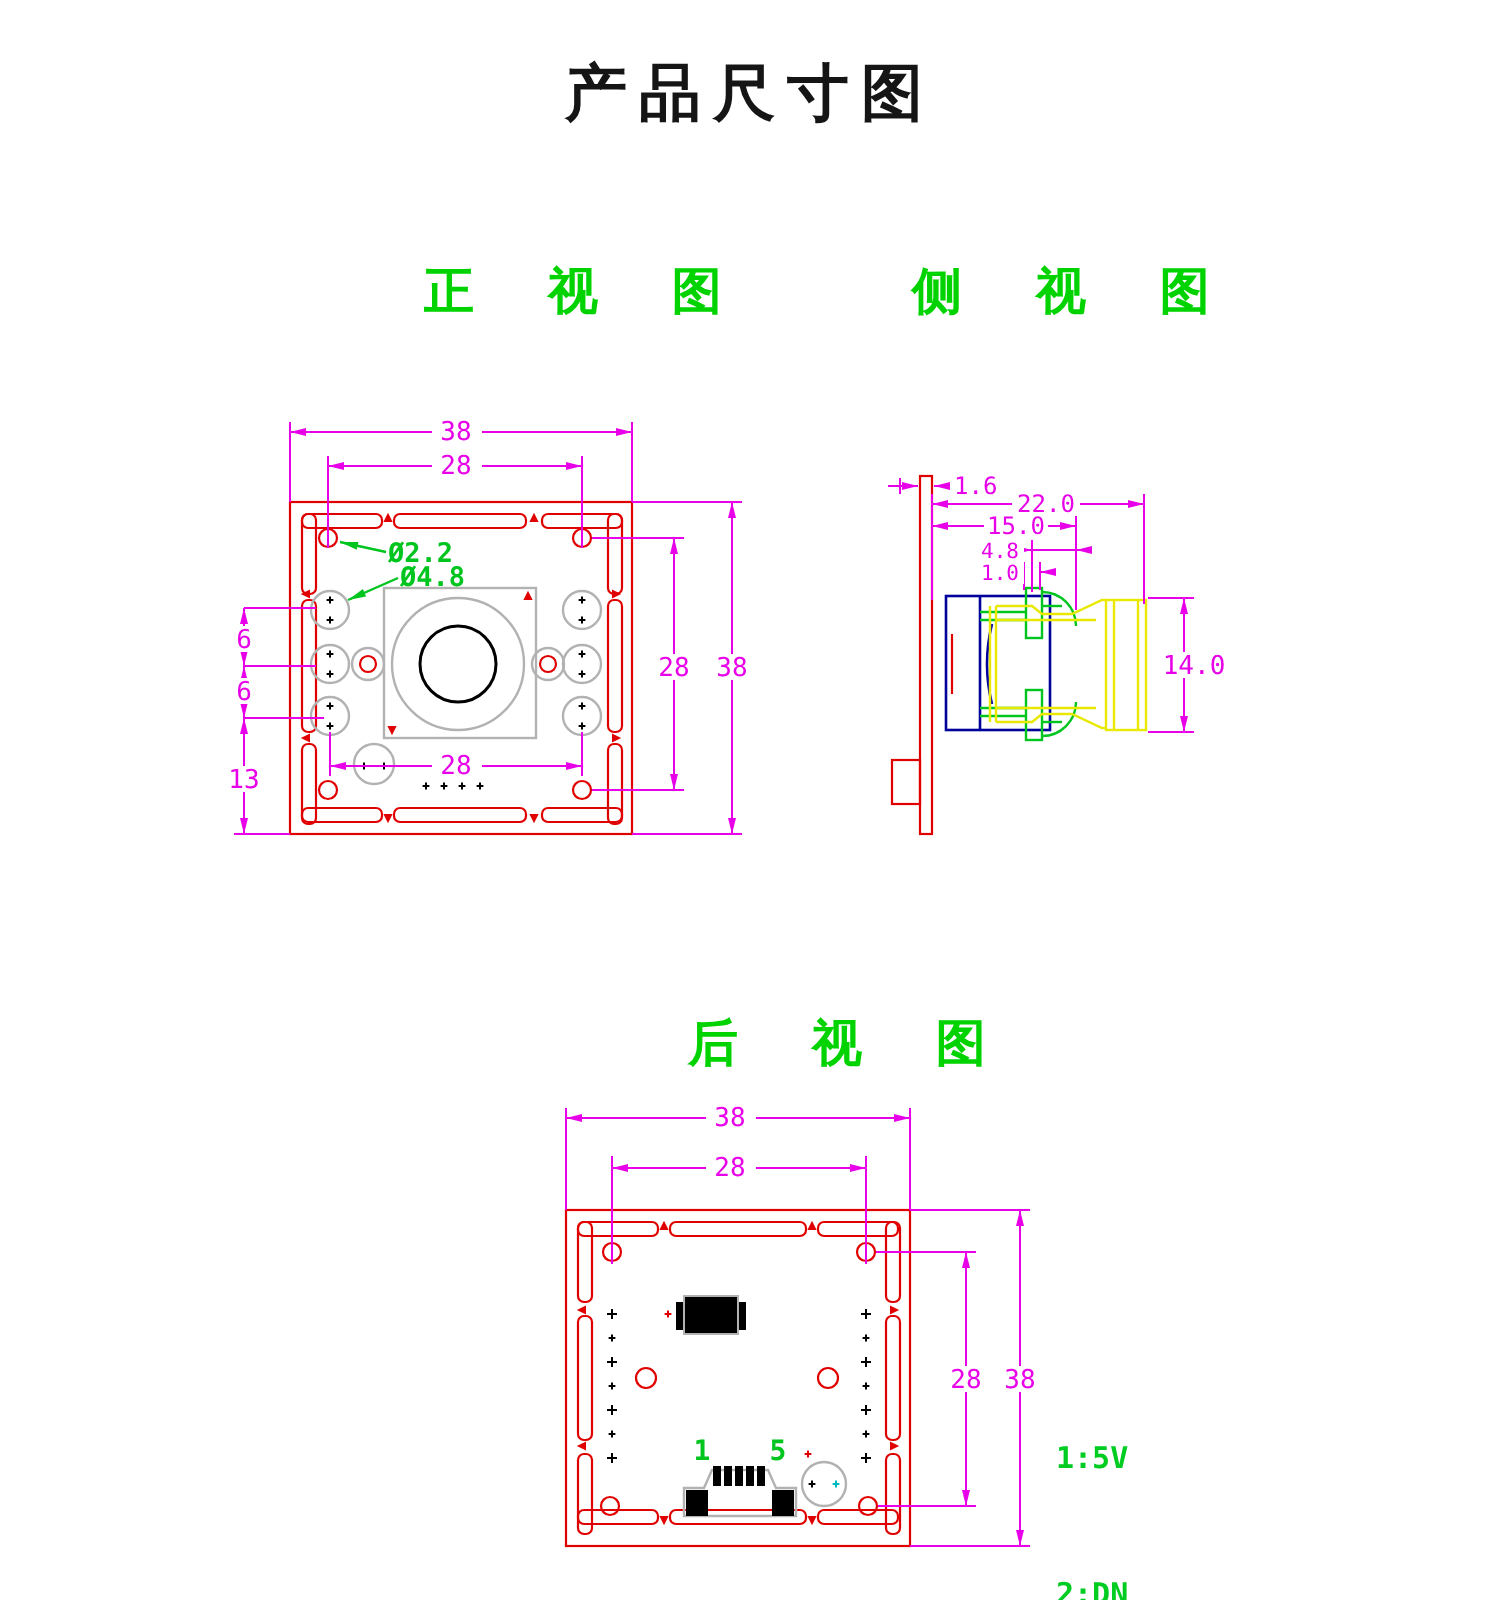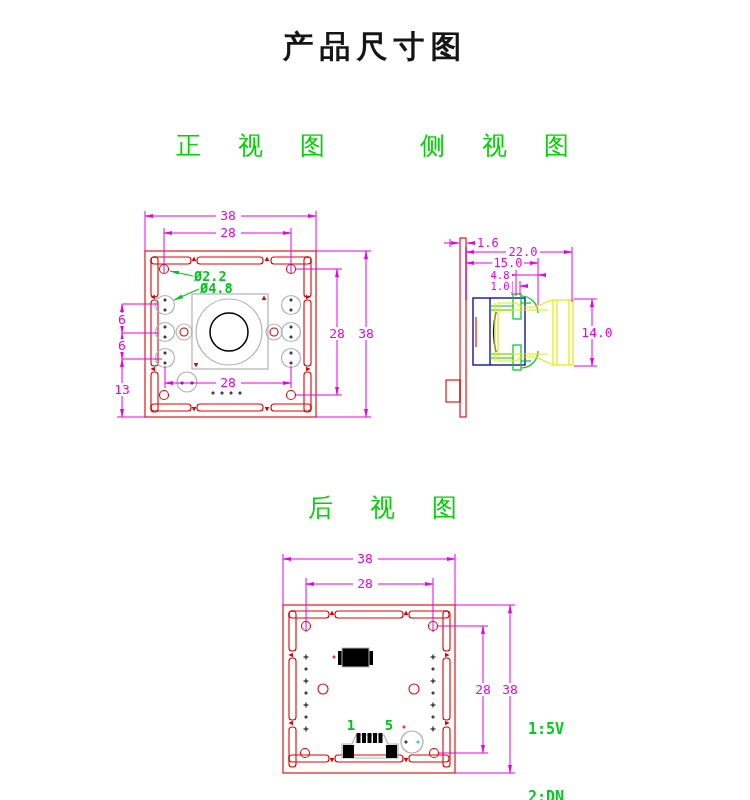--- a/index.html
+++ b/index.html
@@ -1,24 +1,24 @@
 <!DOCTYPE html>
 <html><head>
 <meta charset="utf-8">
 <style>
   html,body{margin:0;padding:0;background:#fff;}
   #canvas{position:relative;width:750px;height:800px;background:#fff;overflow:hidden;
           font-family:"Liberation Sans",sans-serif;}
   .abs{position:absolute;}
   #main-title{left:0;top:26px;width:750px;text-align:center;font-size:31px;font-weight:bold;
               color:#151515;letter-spacing:6px;}
-  .view-title{font-size:25px;font-weight:normal;color:#00d300;letter-spacing:15px;white-space:nowrap;}
+  .view-title{font-size:25px;font-weight:bold;color:#00d300;letter-spacing:15px;white-space:nowrap;margin-left:36px;}
   #front-title{left:176px;top:129px;}
   #side-title{left:420px;top:129px;}
-  #rear-title{left:308px;top:491px;}
+  #rear-title{left:308px;top:505px;}
   #pinout{left:528px;top:673px;color:#00cc22;font-family:"DejaVu Sans Mono",monospace;
           font-size:15px;font-weight:bold;line-height:22.6px;white-space:pre;}
   svg text{font-family:"DejaVu Sans Mono",monospace;}
   .dimtxt{fill:#e800e8;font-size:13px;}
   .dimtxt-s{fill:#e800e8;font-size:12px;}
   .dimtxt-xs{fill:#e800e8;font-size:10.5px;}
   .grntxt{fill:#00c51e;font-size:13.5px;font-weight:bold;}
   .pinnum{fill:#00c51e;font-size:14px;font-weight:bold;}
   .red{stroke:#e10000;fill:none;stroke-width:1.1;}
   .mag{stroke:#e800e8;fill:none;stroke-width:1;}

